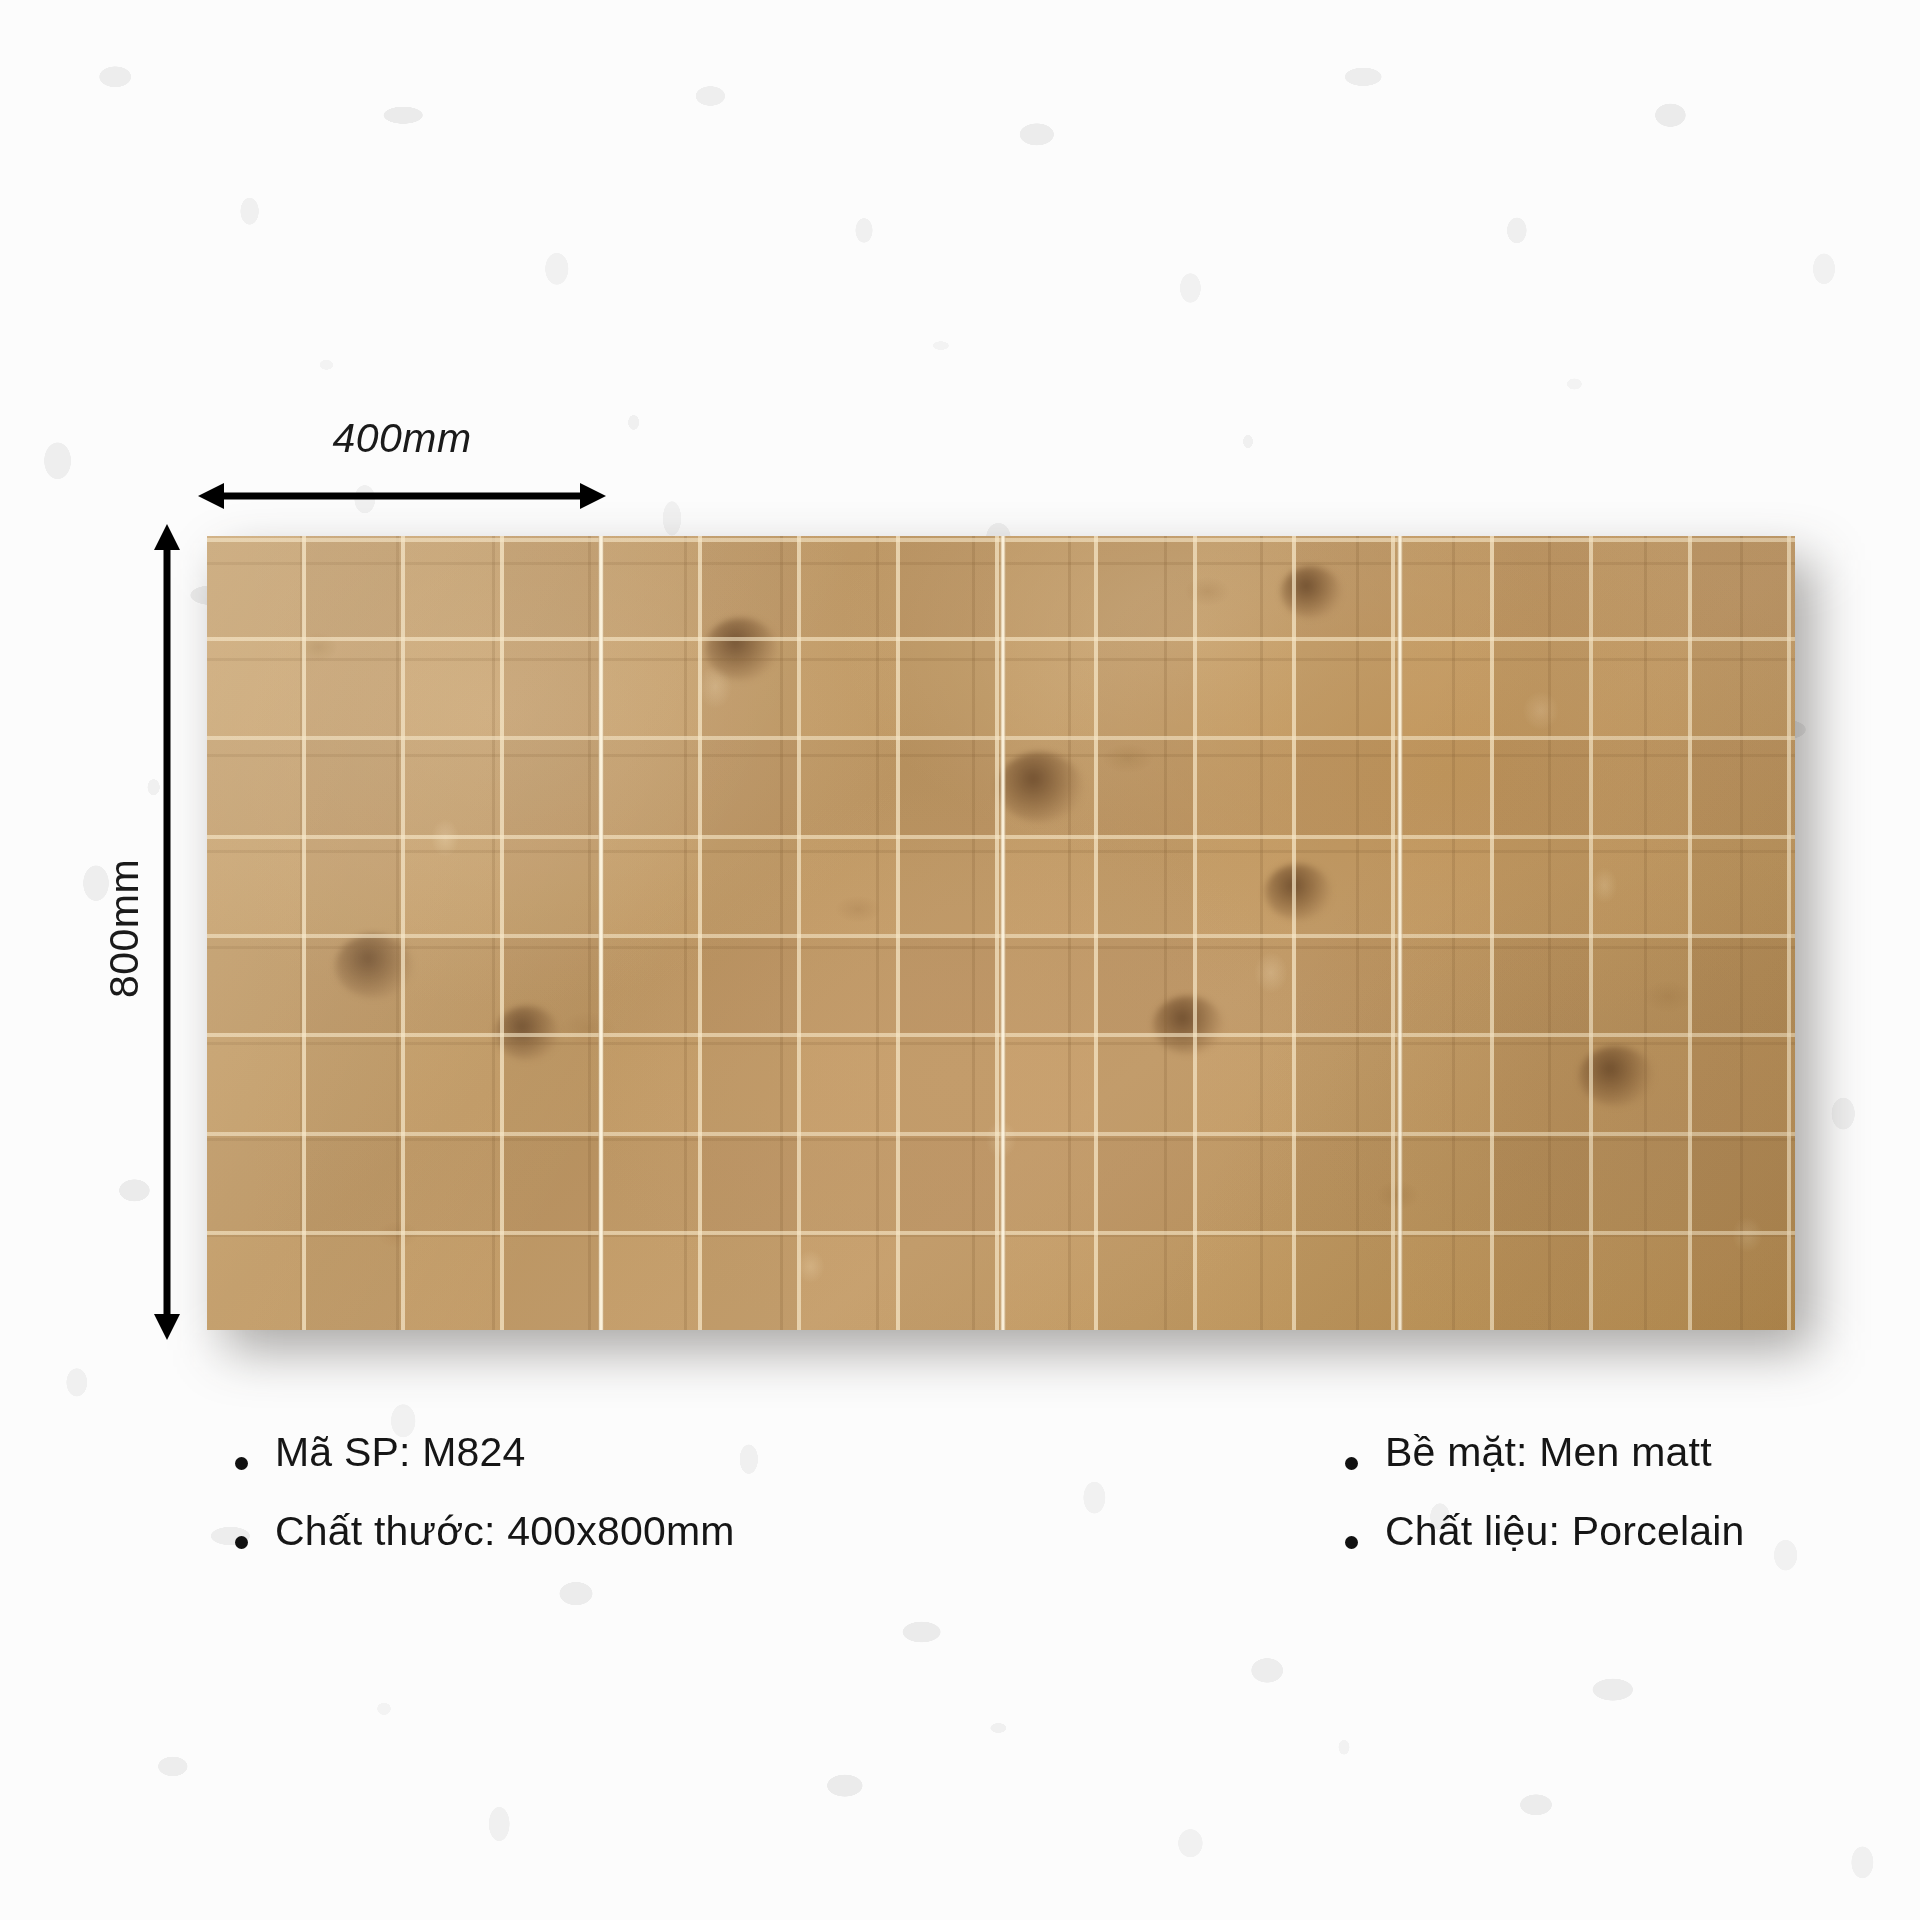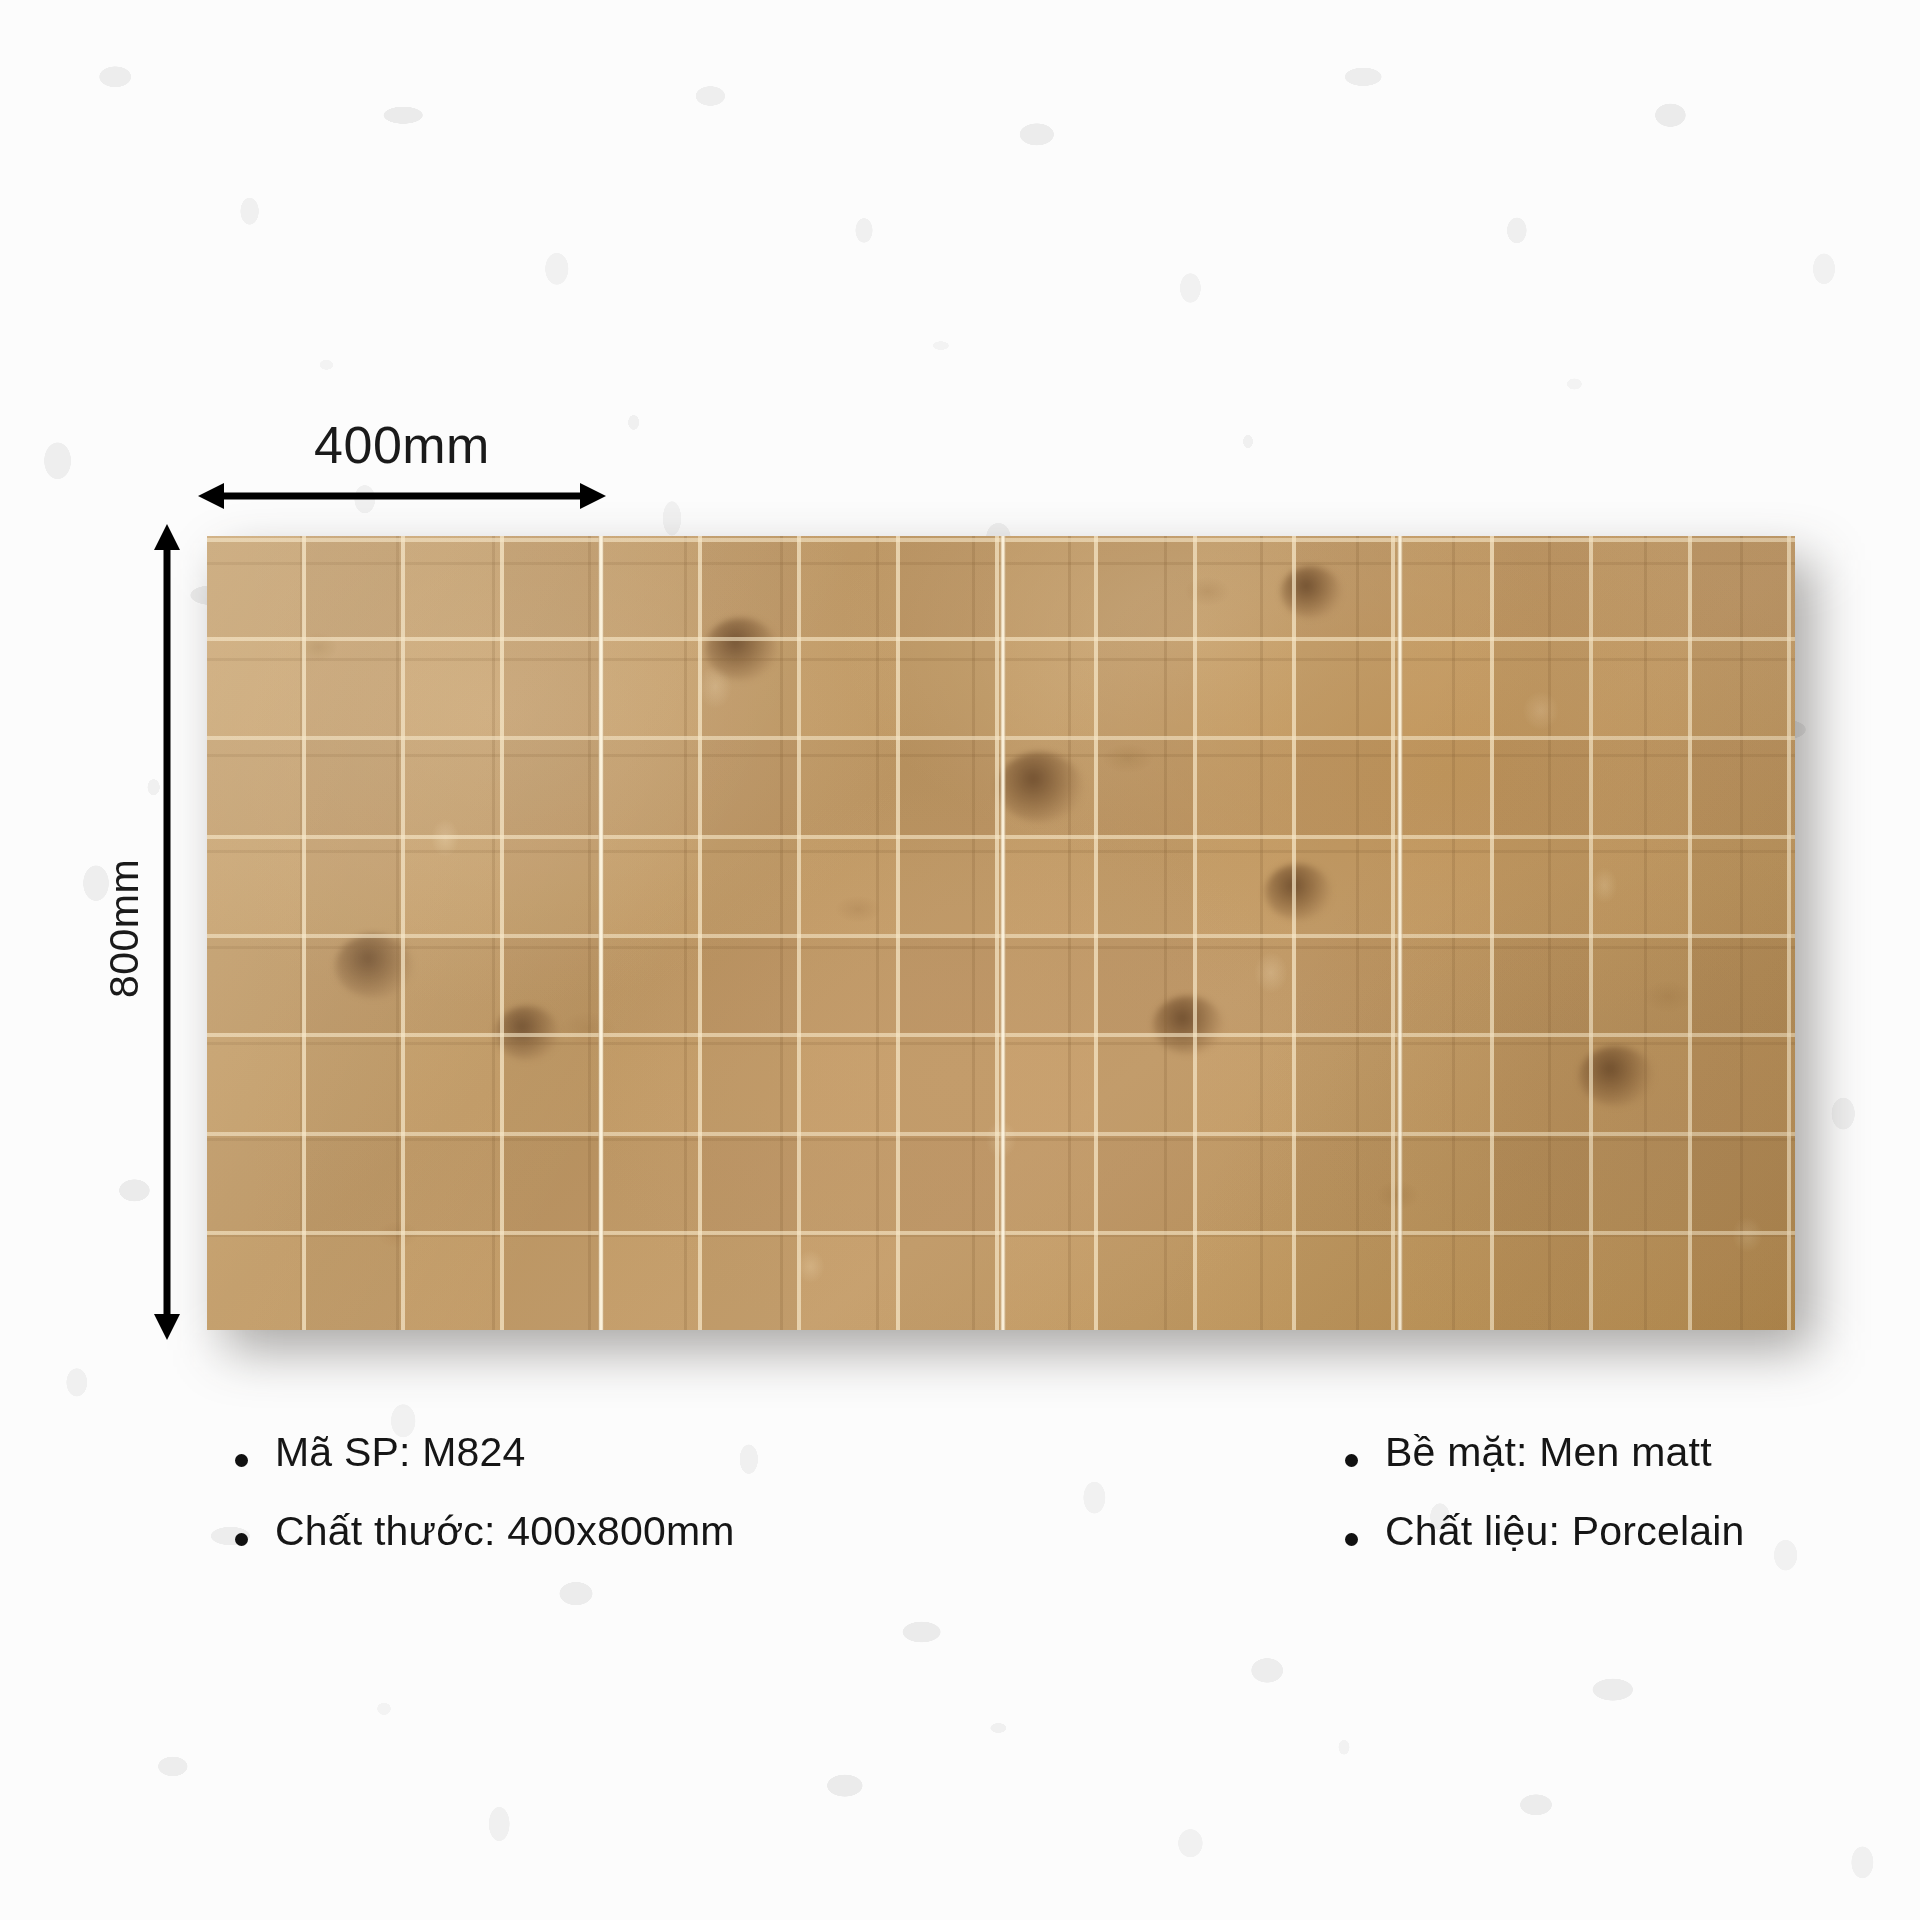--- a/index.html
+++ b/index.html
@@ -92,23 +92,24 @@
       radial-gradient(ellipse 11px 10px at 20% 89%, #f2f2f2 0%, #f2f2f2 60%, transparent 62%),
       radial-gradient(ellipse 13px 8px at 52% 90%, #efefef 0%, #efefef 60%, transparent 62%),
       radial-gradient(ellipse 9px 12px at 70% 91%, #f1f1f1 0%, #f1f1f1 60%, transparent 62%);
   }
 
   
   .dim-w-label{
     position:absolute;
     left:208px; top:415px; width:388px;
     text-align:center;
-    font-size:52px; color:#1a1a1a;
+    font-size:41px; color:#1a1a1a;
     letter-spacing:.5px;
     font-family:"Liberation Sans", sans-serif;
+    font-style:italic;
   }
   .dim-w-arrow{ position:absolute; left:196px; top:474px; width:412px; height:44px; }
 
   
   .dim-h-label{
     position:absolute;
     left:-276px; top:905px;
     width:800px; text-align:center;
     transform:rotate(-90deg);
     transform-origin:center center;
@@ -218,21 +219,21 @@
     position:absolute; inset:0;
     background:linear-gradient(115deg, rgba(255,248,230,.16) 0%, transparent 34%, transparent 66%, rgba(90,62,30,.13) 100%);
     pointer-events:none;
   }
 
   
   .spec-col{ position:absolute; }
   .spec-left { left:235px; top:1432px; }
   .spec-right{ left:1345px; top:1432px; }
   .spec-item{
-    display:flex; align-items:flex-start;
+    display:flex; align-items:center;
     font-size:41px; color:#161616;
     line-height:1.0;
     margin-bottom:38px;
     white-space:nowrap;
     letter-spacing:.2px;
   }
   .bullet{
     width:13px;height:13px;border-radius:50%;
     background:#111;
     margin-right:27px;

